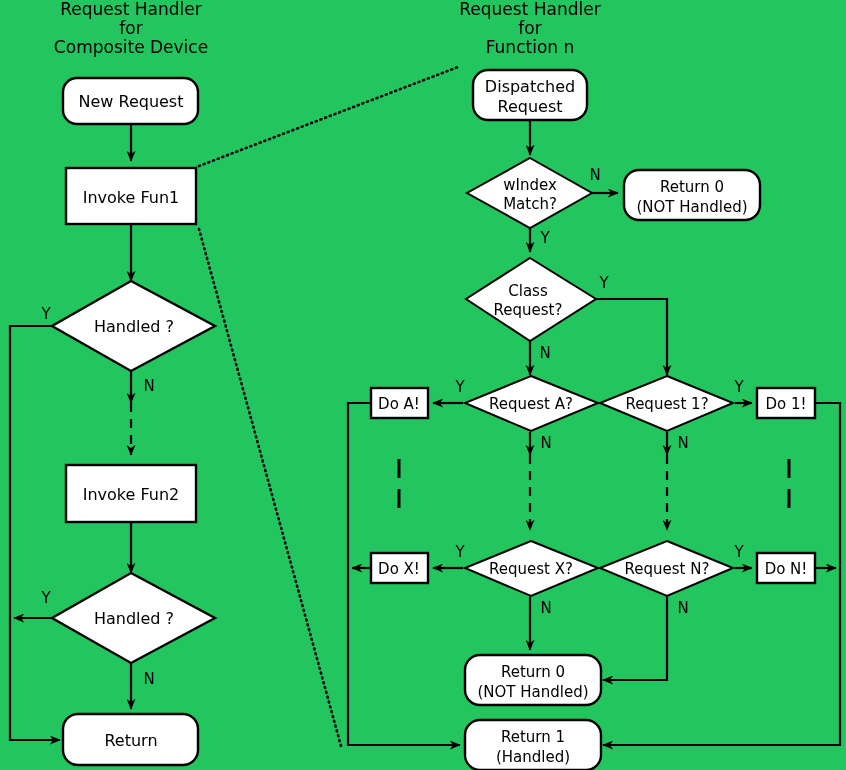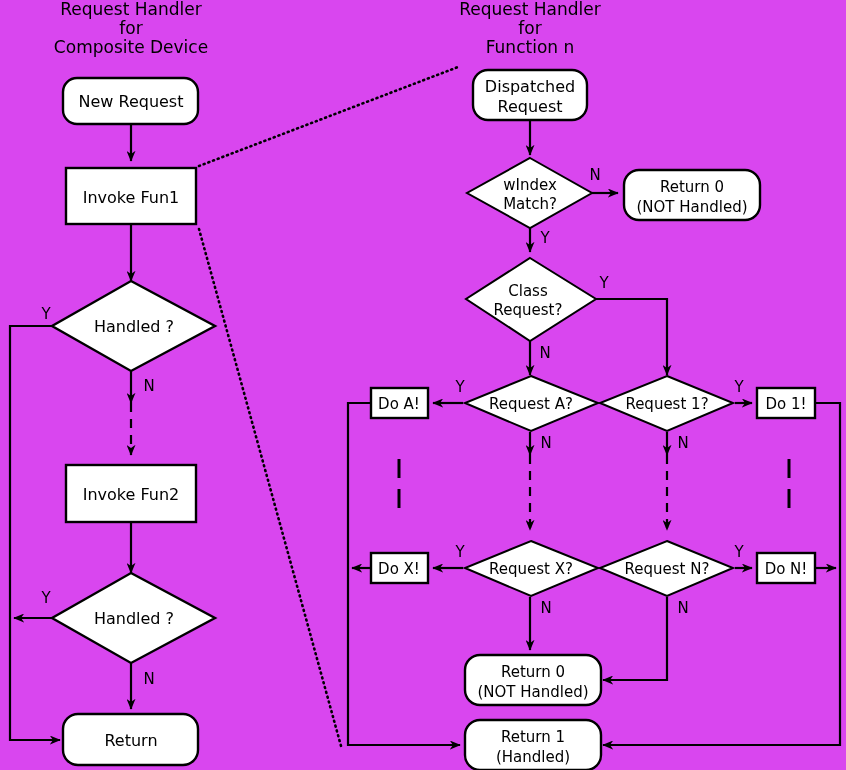--- a/index.html
+++ b/index.html
@@ -4,21 +4,21 @@
 <style>
   html, body {
     margin: 0;
     padding: 0;
     background: #ffffff;
   }
   #diagram-root {
     position: relative;
     width: 846px;
     height: 770px;
-    background: #d946ef;
+    background: #22c55e;
     font-family: "DejaVu Sans", sans-serif;
     overflow: hidden;
   }
   svg#flow {
     display: block;
     width: 846px;
     height: 770px;
   }
   text {
     font-family: "DejaVu Sans", sans-serif;

